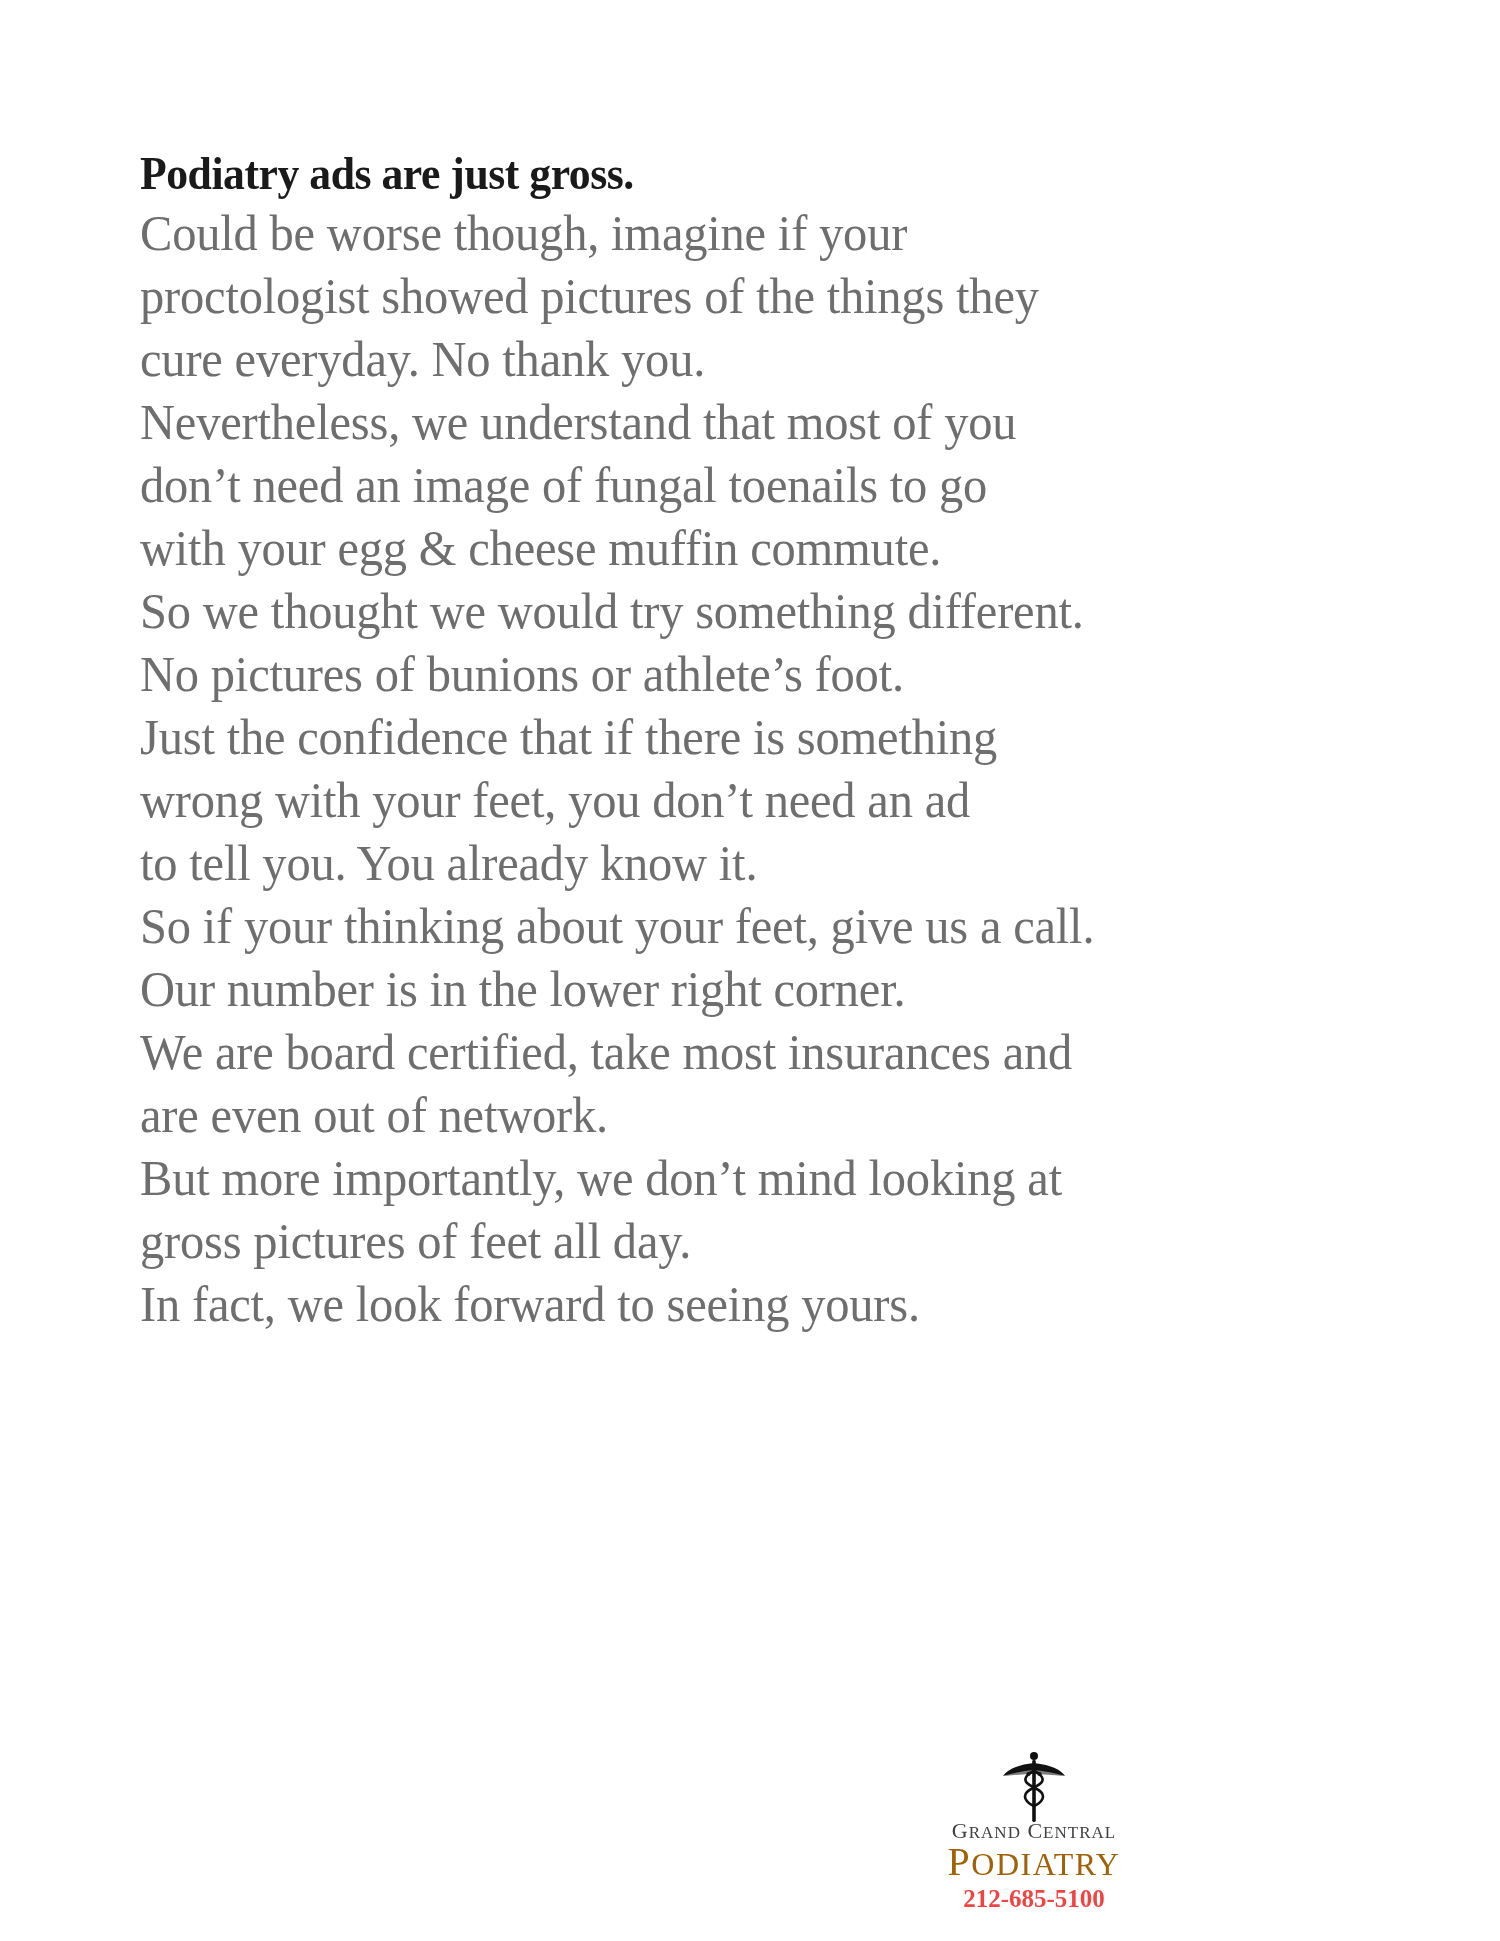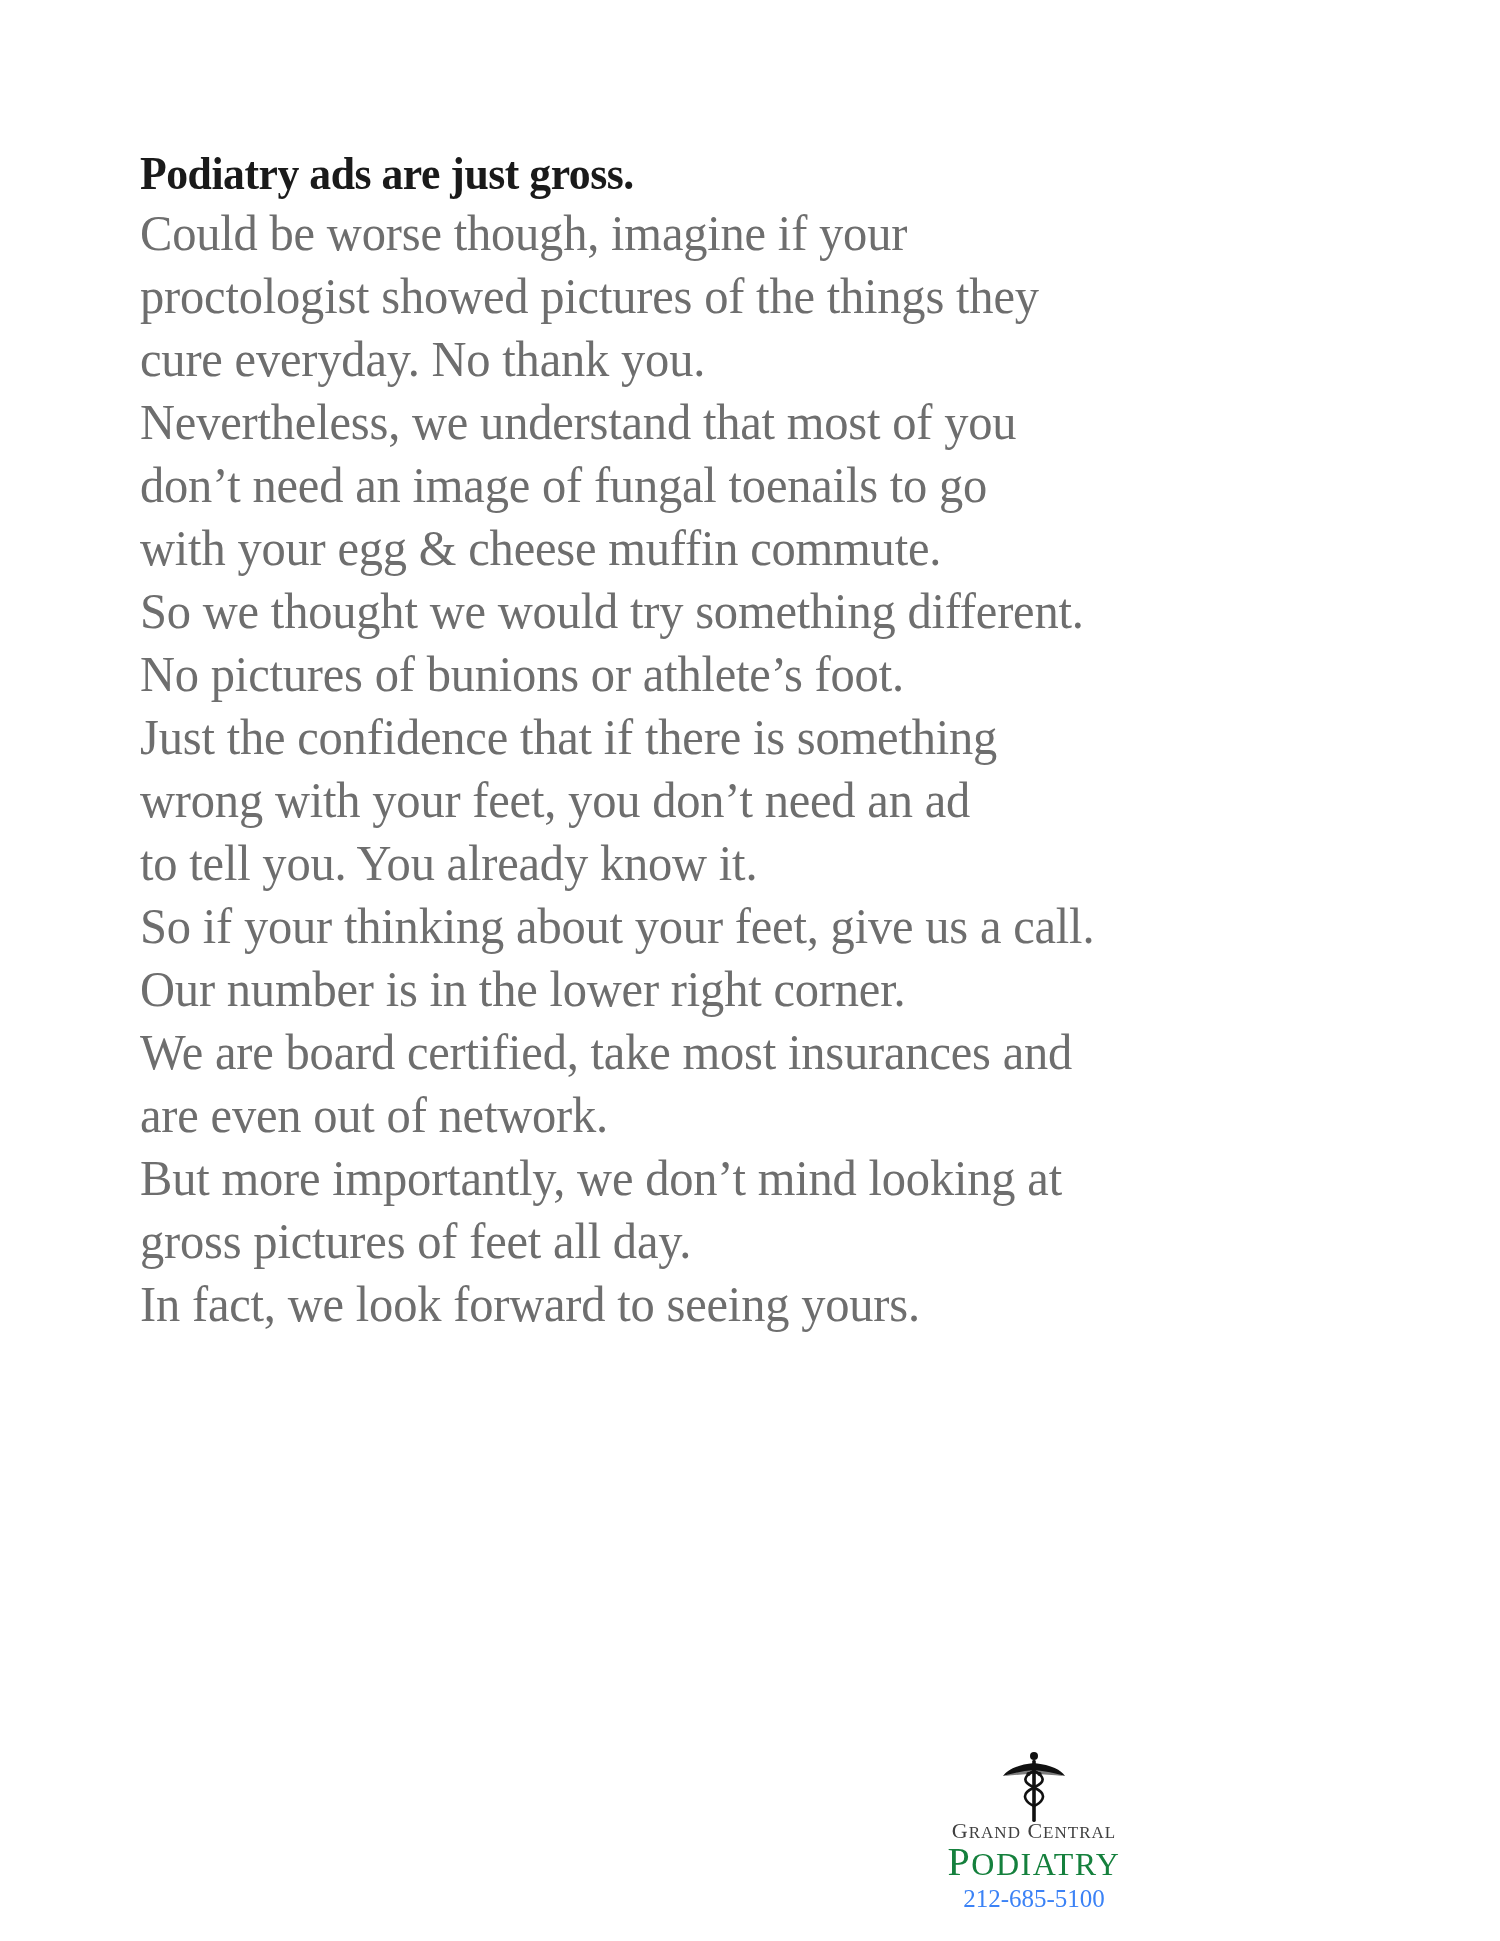--- a/index.html
+++ b/index.html
@@ -64,32 +64,32 @@
     line-height: 1;
     margin-top: -6px;
   }
   .logo-top .sc {
     font-size: 17px;
   }
   .logo-main {
     font-family: "Liberation Serif", serif;
     font-size: 40px;
     letter-spacing: 1.5px;
-    color: #15803d;
+    color: #a16207;
     line-height: 1.02;
   }
   .logo-main .sc {
     font-size: 32px;
   }
   .logo-phone {
     font-family: "Liberation Serif", serif;
-    font-weight: normal;
+    font-weight: bold;
     font-size: 25px;
     letter-spacing: 0px;
-    color: #3b82f6;
+    color: #ef4444;
     margin-top: 2px;
     text-align: center;
   }
 </style>
 </head>
 <body>
 
 <div class="page">
 
   <div class="ad-body">

